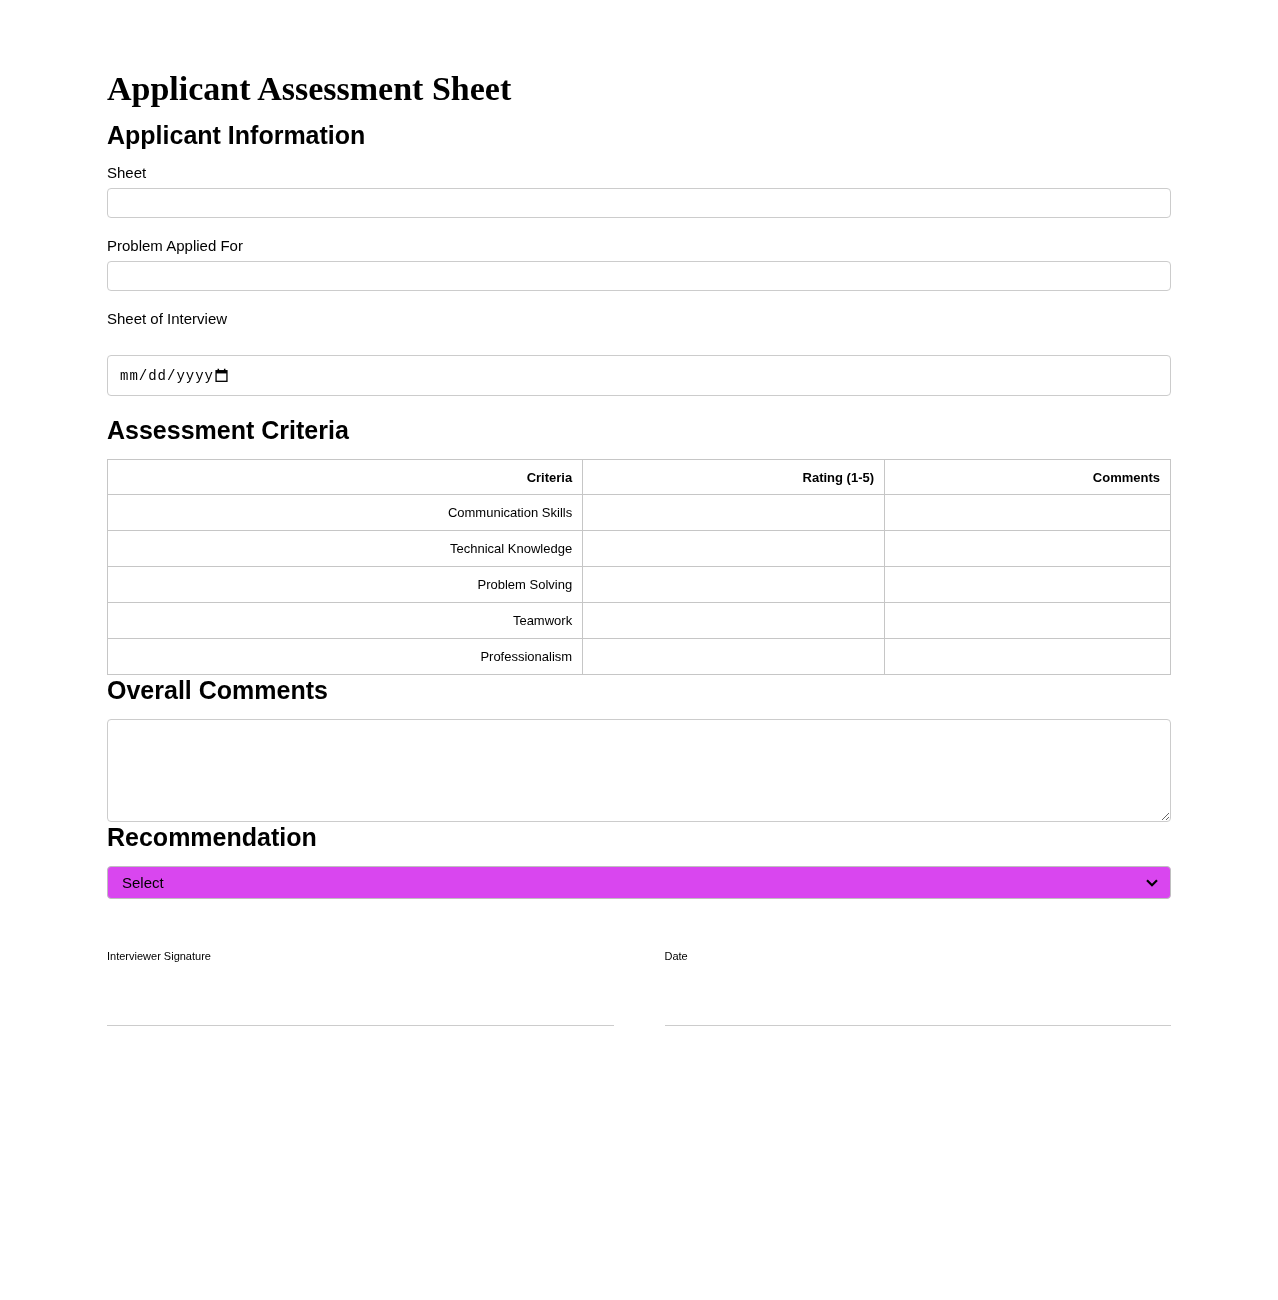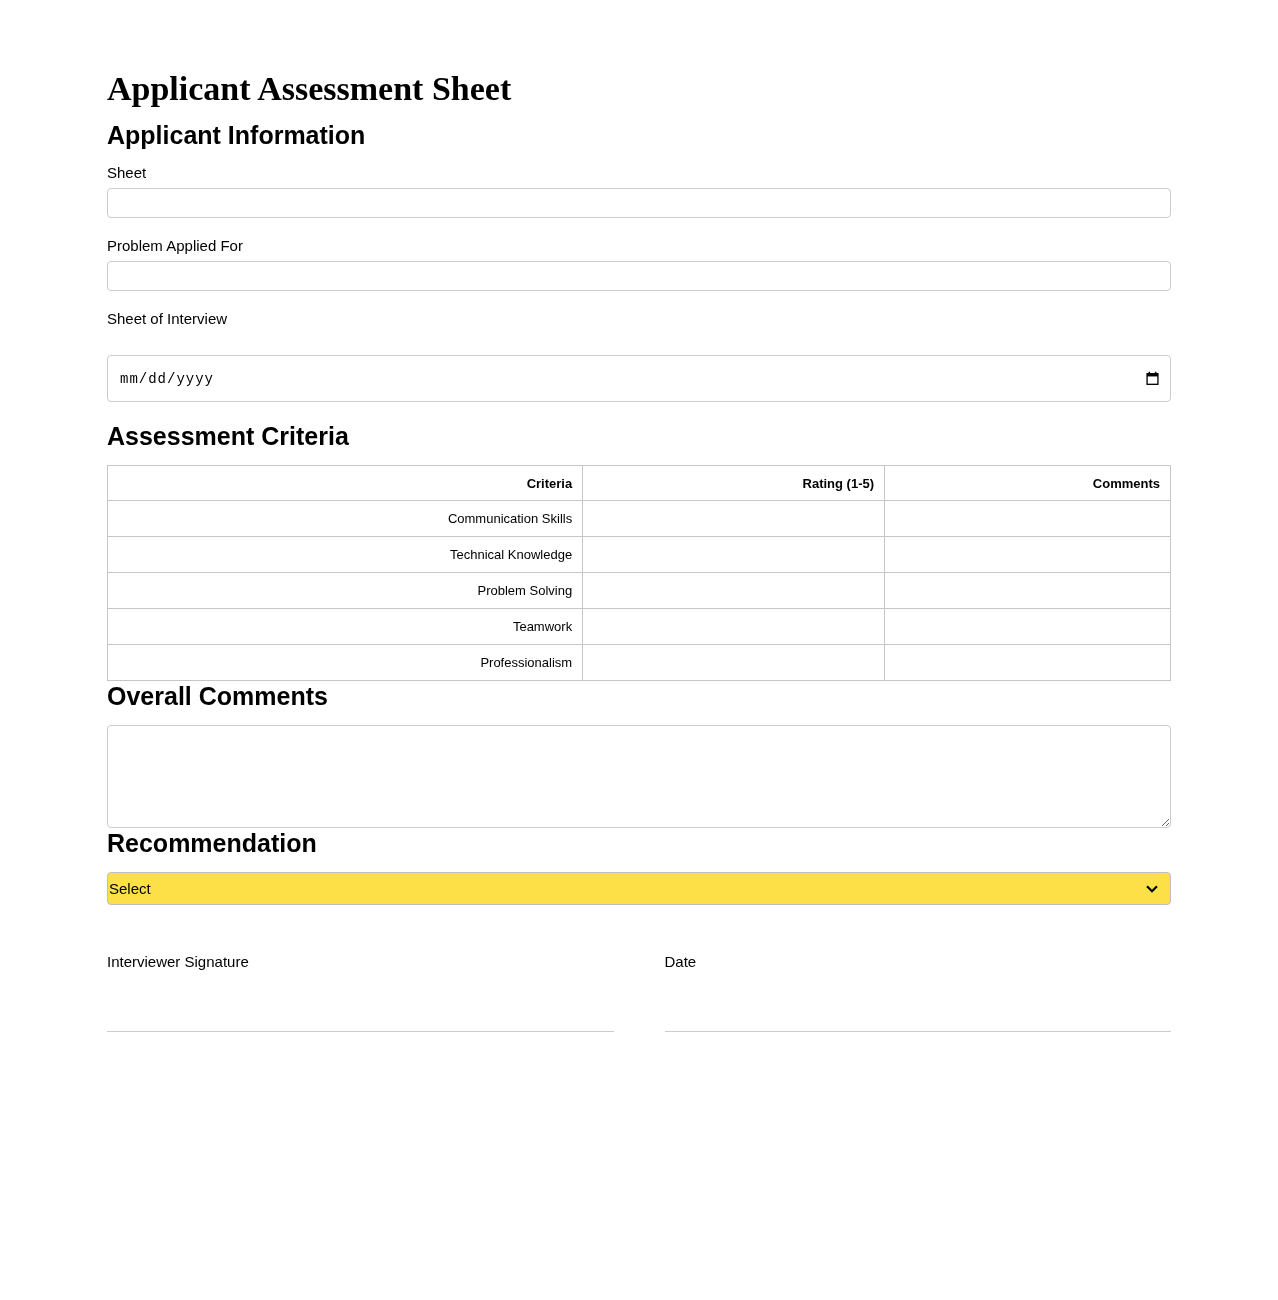--- a/index.html
+++ b/index.html
@@ -47,23 +47,22 @@
     padding: 0 12px;
     font-size: 15px;
     font-family: "Liberation Sans", sans-serif;
     color: #000;
     background: #fff;
     outline: none;
   }
   .date-input {
     display: flex;
     align-items: center;
-    justify-content: space-between;
-    width: 100%;
-    height: 47px;
+    width: 100%;
+    height: 41px;
     border: 1px solid #cccccc;
     border-radius: 4px;
     padding: 0 10px 0 12px;
     background: #fff;
     cursor: default;
     margin-top: 27px;
   }
   .date-placeholder {
     font-family: "Liberation Mono", "DejaVu Sans Mono", monospace;
     font-size: 14px;
@@ -99,45 +98,45 @@
     outline: none;
     background: #fff;
   }
   .select-wrap { position: relative; width: 100%; }
   select.recommend-select {
     display: block;
     width: 100%;
     height: 33px;
     border: 1px solid #bfbfbf;
     border-radius: 4px;
-    padding: 0 30px 0 1px;
+    padding: 0 30px 0 14px;
     font-size: 15px;
     font-family: "Liberation Sans", sans-serif;
     color: #000;
-    background: #fde047;
+    background: #d946ef;
     -webkit-appearance: none;
     -moz-appearance: none;
     appearance: none;
     outline: none;
   }
   .select-wrap .chevron {
     position: absolute;
     right: 13px;
     top: 50%;
     transform: translateY(-50%);
     pointer-events: none;
     display: flex;
   }
   .signature-row {
     display: flex;
     gap: 51px;
     margin-top: 48px;
   }
   .signature-col { flex: 1; }
-  .signature-label { font-size: 15px; line-height: 18px; }
+  .signature-label { font-size: 11px; line-height: 18px; }
   .signature-line {
     margin-top: 60px;
     border-bottom: 1px solid #cccccc;
     height: 0;
   }
 </style>
 </head>
 <body>
 
 <div class="page">

